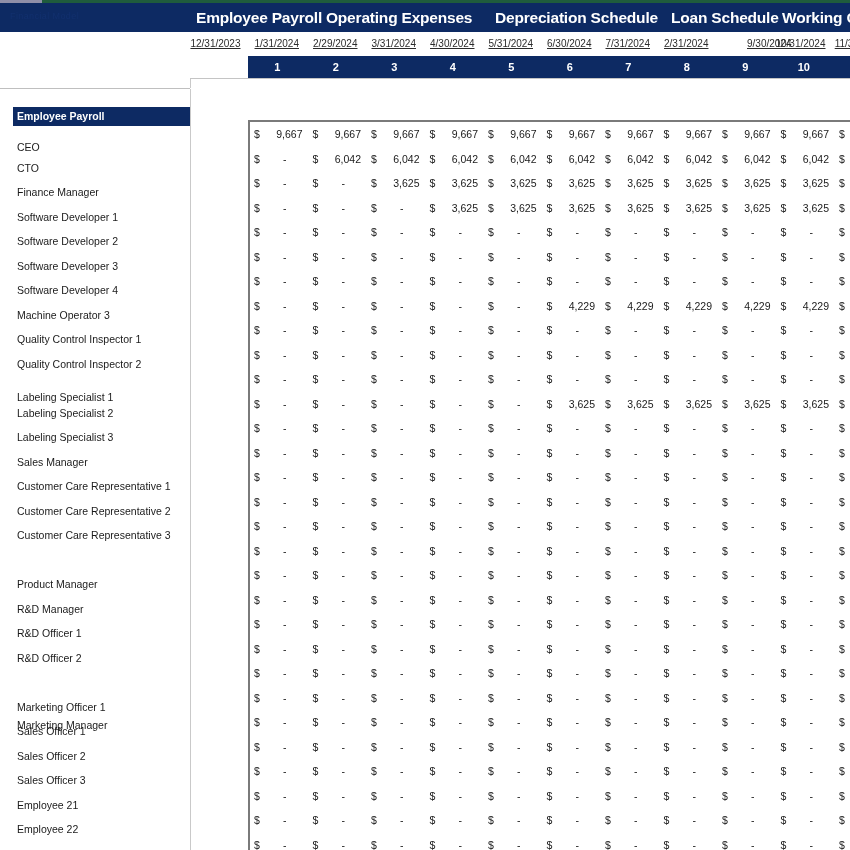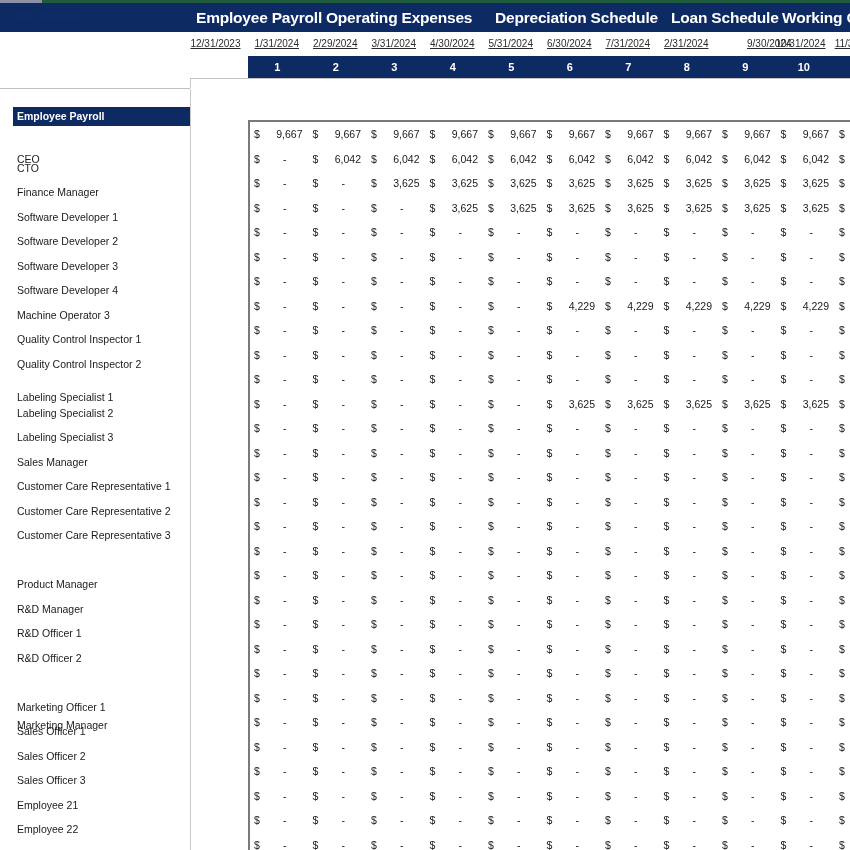--- a/index.html
+++ b/index.html
@@ -263,21 +263,21 @@
       <div class="period-cell" style="left: 351px; width: 58.5px;">7</div>
       <div class="period-cell" style="left: 409.5px; width: 58.5px;">8</div>
       <div class="period-cell" style="left: 468px; width: 58.5px;">9</div>
       <div class="period-cell" style="left: 526.5px; width: 58.5px;">10</div>
       <div class="period-cell" style="left: 585px; width: 58.5px;">11</div>
     </div>
   <div class="periods-underline"></div>
 
   <div class="left-panel">
     <div class="section-header">Employee Payroll</div>
-  <div class="row-label" style="top: 40px;">CEO</div>
+  <div class="row-label" style="top: 28px;">CEO</div>
       <div class="row-label" style="top: 48.5px;">CTO</div>
       <div class="row-label" style="top: 73px;">Finance Manager</div>
       <div class="row-label" style="top: 97.5px;">Software Developer 1</div>
       <div class="row-label" style="top: 122px;">Software Developer 2</div>
       <div class="row-label" style="top: 146.5px;">Software Developer 3</div>
       <div class="row-label" style="top: 171px;">Software Developer 4</div>
       <div class="row-label" style="top: 195.5px;">Machine Operator 3</div>
       <div class="row-label" style="top: 220px; text-align: center;">Quality Control Inspector 1</div>
       <div class="row-label" style="top: 244.5px;">Quality Control Inspector 2</div>
       <div class="row-label" style="top: 278px;">Labeling Specialist 1</div>

